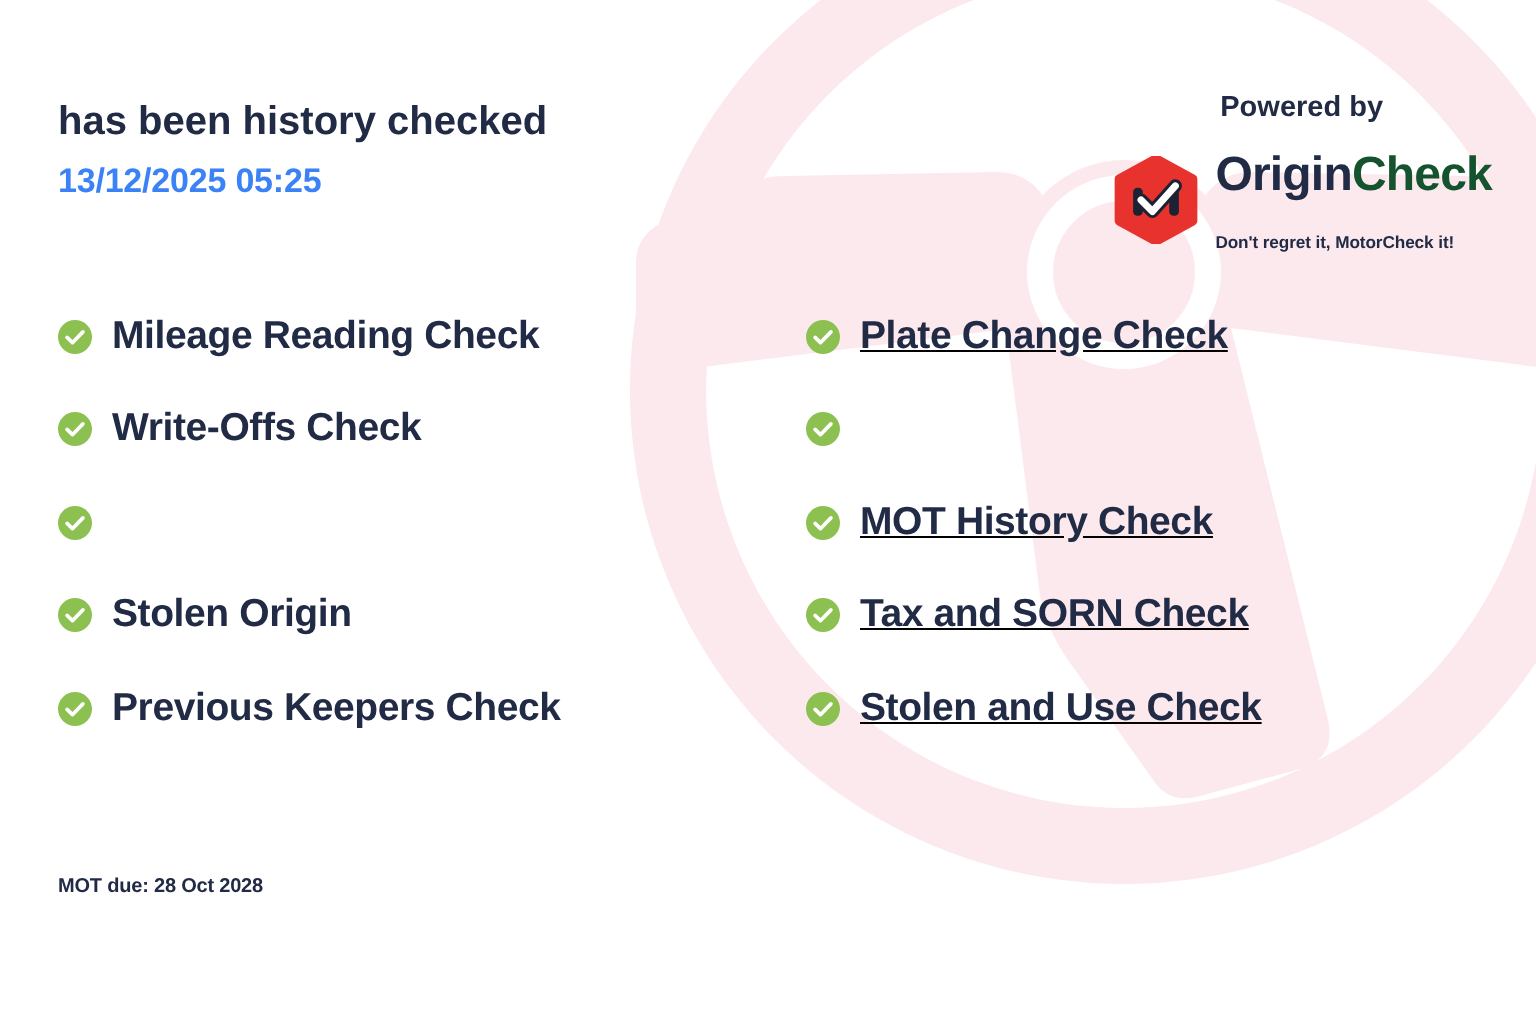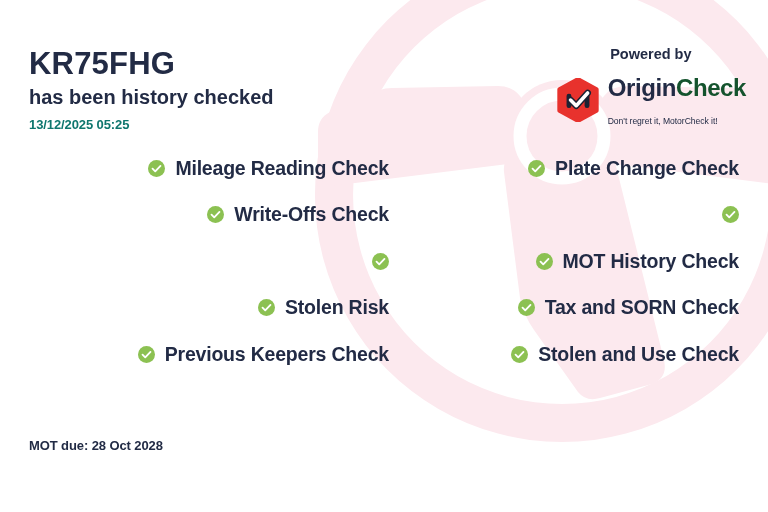--- a/index.html
+++ b/index.html
@@ -66,23 +66,23 @@
   }
   #reg-subtitle {
     font-size: 20px;
     font-weight: bold;
     color: #222b45;
     line-height: 1.35;
     margin-top: 2px;
     white-space: nowrap;
   }
   #reg-timestamp {
-    font-size: 13px;
-    font-weight: bold;
-    color: #0f766e;
+    font-size: 17px;
+    font-weight: bold;
+    color: #3b82f6;
     margin-top: 6px;
     letter-spacing: -0.1px;
     white-space: nowrap;
   }
 
   
   #powered-block {
     position: absolute;
     right: 22px;
     top: 46px;
@@ -118,47 +118,46 @@
     font-size: 24px;
     font-weight: bold;
     letter-spacing: -0.4px;
     white-space: nowrap;
     line-height: 1.05;
   }
   .wm-motor { color: #222b45; }
   .wm-check { color: #14532d; }
   #logo-tagline {
     font-size: 8.6px;
-    font-weight: normal;
+    font-weight: bold;
     color: #222b45;
     letter-spacing: -0.05px;
     margin-top: 17px;
     white-space: nowrap;
   }
 
   
   #lists {
     position: absolute;
     left: 0;
     top: 145px;
     width: 768px;
   }
   .check-col {
     position: absolute;
     top: 0;
   }
   #col-left  { left: 29px;  width: 360px; }
-  #col-right { left: 379px; width: 360px; }
+  #col-right { left: 403px; width: 360px; text-decoration: underline; }
 
   .check-item {
     display: flex;
     align-items: center;
     height: 46.5px;
     gap: 10px;
-    justify-content: flex-end;
   }
   .check-icon {
     flex: none;
     width: 17px;
     height: 17px;
     display: block;
   }
   .check-label {
     font-size: 19.5px;
     font-weight: bold;
@@ -167,21 +166,21 @@
     white-space: nowrap;
   }
 
   
   #footer {
     position: absolute;
     left: 29px;
     top: 438px;
   }
   #mot-due {
-    font-size: 13px;
+    font-size: 10px;
     font-weight: bold;
     color: #222b45;
     letter-spacing: -0.1px;
     white-space: nowrap;
   }
 </style>
 </head>
 <body>
 
 <div id="card">
@@ -241,21 +240,20 @@
     </g>
 
     <circle cx="562" cy="136" r="42" fill="none" stroke="#ffffff" stroke-width="13"></circle>
   </svg>
 
   <div id="content">
 
     <div id="header-row">
 
       <div id="reg-block">
-        <div id="reg-plate">KR75FHG</div>
         <div id="reg-subtitle">has been history checked</div>
         <div id="reg-timestamp">13/12/2025 05:25</div>
       </div>
 
       <div id="powered-block">
         <span id="powered-label">Powered by</span>
 
         <div id="logo-lockup">
           <svg id="logo-mark" viewBox="0 0 100 100" aria-hidden="true">
             <path d="M50 3 L92 26 L92 74 L50 97 L8 74 L8 26 Z" fill="#e8322d" rx="8"></path>
@@ -303,21 +301,21 @@
             <circle cx="12" cy="12" r="12" fill="#8cc152"></circle>
             <path d="M6.4 12.3 L10.2 16 L17.6 8.4" fill="none" stroke="#ffffff" stroke-width="2.6" stroke-linecap="round" stroke-linejoin="round"></path>
           </svg>
         </div>
 
         <div class="check-item">
           <svg class="check-icon" viewBox="0 0 24 24" aria-hidden="true">
             <circle cx="12" cy="12" r="12" fill="#8cc152"></circle>
             <path d="M6.4 12.3 L10.2 16 L17.6 8.4" fill="none" stroke="#ffffff" stroke-width="2.6" stroke-linecap="round" stroke-linejoin="round"></path>
           </svg>
-          <span class="check-label">Stolen Risk</span>
+          <span class="check-label">Stolen Origin</span>
         </div>
 
         <div class="check-item">
           <svg class="check-icon" viewBox="0 0 24 24" aria-hidden="true">
             <circle cx="12" cy="12" r="12" fill="#8cc152"></circle>
             <path d="M6.4 12.3 L10.2 16 L17.6 8.4" fill="none" stroke="#ffffff" stroke-width="2.6" stroke-linecap="round" stroke-linejoin="round"></path>
           </svg>
           <span class="check-label">Previous Keepers Check</span>
         </div>
 

